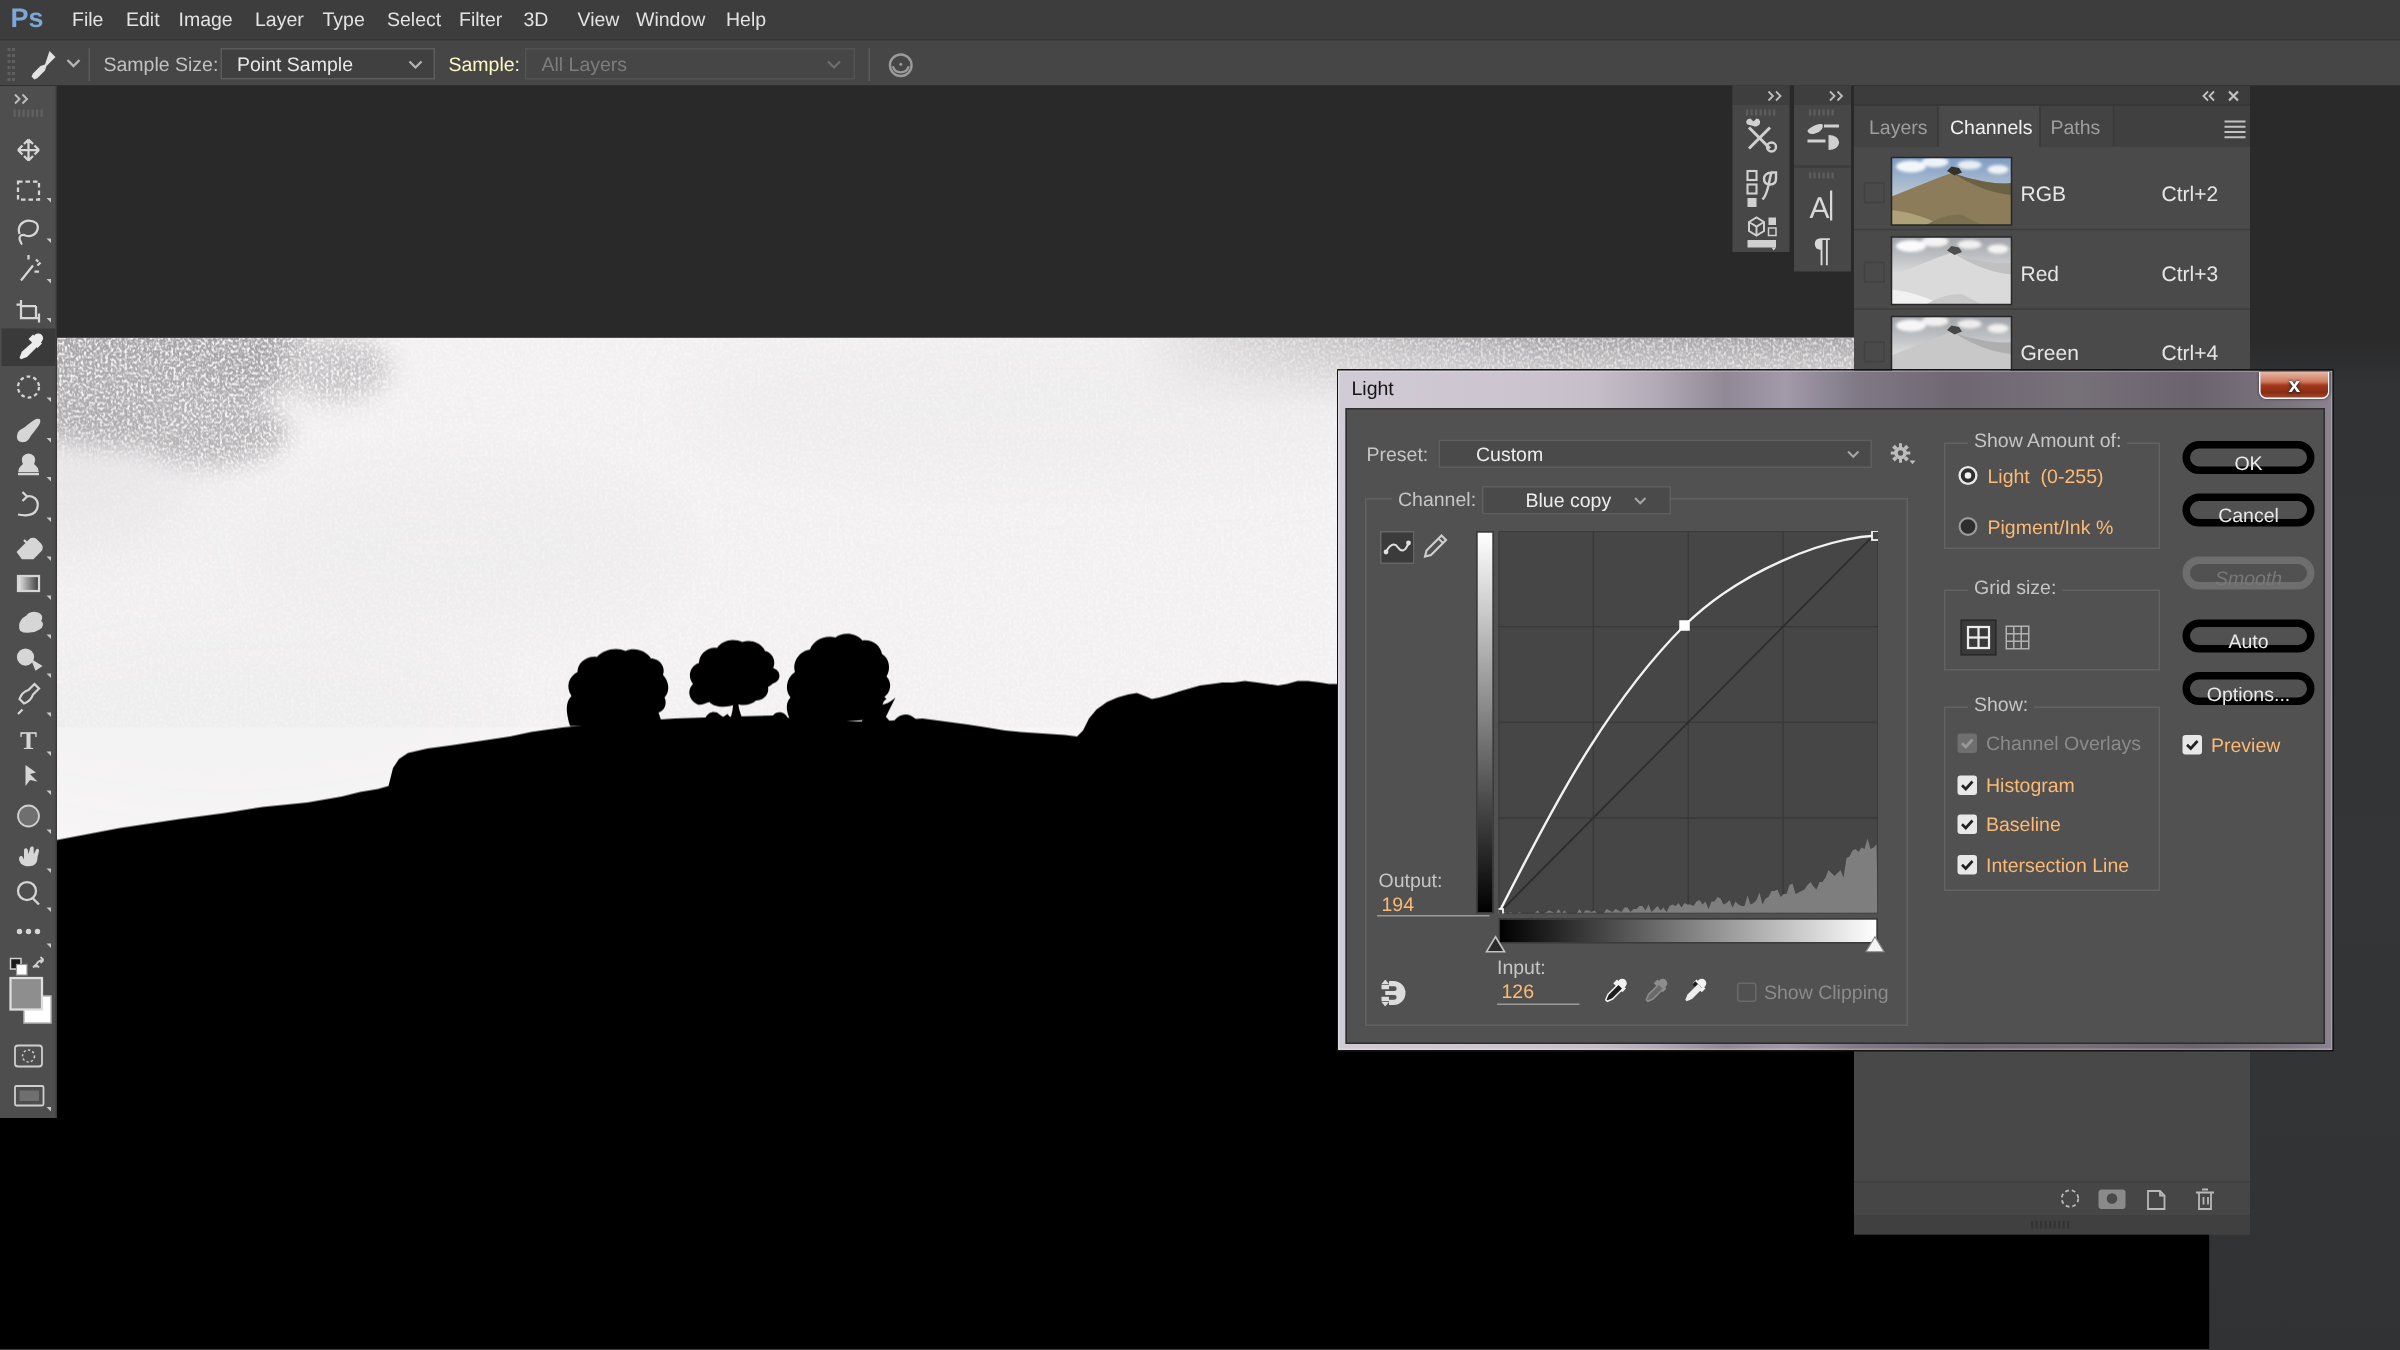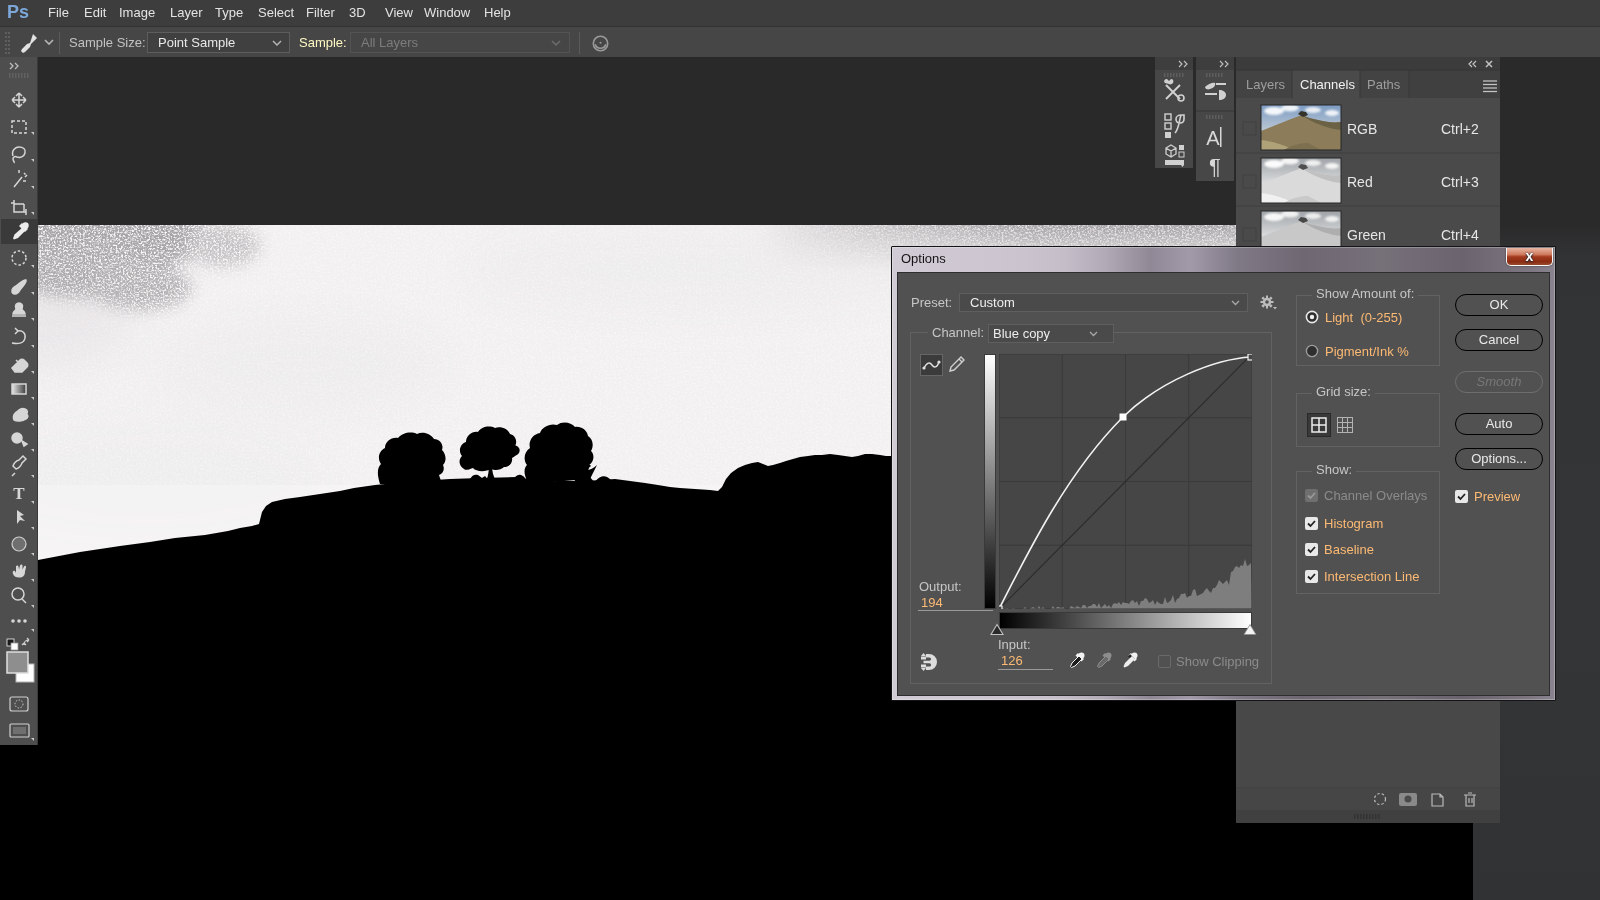--- a/index.html
+++ b/index.html
@@ -38,21 +38,21 @@
     border:1px solid #f8f8f8; border-top:none; border-radius:0 0 5px 5px;
     color:#fff; font-size:14px; font-weight:bold; text-align:center; line-height:16px;
     text-shadow:0 1px 2px #1a2030, 0 0 2px #2a3040; box-shadow:0 0 2px rgba(0,0,0,.6); }
   #dlgbody { position:absolute; left:5px; top:25px; width:653px; height:424px; background:#515151; border:1px solid #2e2e2e; }
   
   .lbl { position:absolute; color:#c6c6c6; font-size:13px; white-space:nowrap; }
   .val { position:absolute; color:#fdba74; font-size:13px; white-space:nowrap; }
   .dlgdd { position:absolute; background:#4a4a4a; border:1px solid #5f5f5f; color:#ededed; font-size:13px; }
   .gbox { position:absolute; border:1px solid #626262; }
   .gtitle { position:absolute; color:#c6c6c6; font-size:13px; background:#515151; padding:0 4px; white-space:nowrap; }
-  .pbtn { position:absolute; width:88px; height:22px; border:1px solid #000000; border-radius:11px;
+  .pbtn { position:absolute; width:88px; height:22px; border:5px solid #000000; border-radius:11px;
     color:#e9e9e9; font-size:13px; text-align:center; line-height:20px; }
   .pbtn.dis { border-color:#6e6e6e; color:#787878;font-style:italic; }
   .cb { position:absolute; width:13px; height:13px; background:#e8e8e8; border-radius:2px; }
   .cb svg { position:absolute; left:0; top:0; }
   .cb.dis { background:#6f6f6f; }
   .cbe { position:absolute; width:13px; height:13px; background:transparent; border:1px solid #6a6a6a; border-radius:2px; }
 </style>
 </head>
 <body>
 <div id="app">
@@ -512,25 +512,25 @@
           <rect x="130" y="757" width="1.5" height="5"></rect>
           <rect x="133" y="757" width="1.5" height="5"></rect>
           <rect x="136" y="757" width="1.5" height="5"></rect>
           <rect x="139" y="757" width="1.5" height="5"></rect>
           <rect x="142" y="757" width="1.5" height="5"></rect>
         </g>
     </svg>
   </div>
 
   <div id="dlg">
-    <div id="dlgtitle">Options</div>
+    <div id="dlgtitle">Light</div>
     <div id="dlgclose">x</div>
     <div id="dlgbody">
       <div class="lbl" style="left:13px; top:22px;">Preset:</div>
-      <div class="dlgdd" style="left:61px; top:20px; width:289px; height:19px; line-height:17px; padding-left:10px;">Custom</div>
+      <div class="dlgdd" style="left:61px; top:20px; width:289px; height:19px; line-height:17px; padding-left:24px;">Custom</div>
       <svg class="abs" style="left:333px; top:27px;" width="9" height="6" viewBox="0 0 9 6">
           <path d="M1 1 l3.5 3.5 3.5-3.5" stroke="#a8a8a8" stroke-width="1.3" fill="none"></path>
         </svg>
       <svg class="abs" style="left:362px; top:22px;" width="18" height="16" viewBox="0 0 18 16">
         <g fill="#bdbdbd">
             <circle cx="7" cy="7" r="4.2"></circle>
             <circle cx="7" cy="7" r="1.8" fill="#515151"></circle>
         <rect x="6" y="0.5" width="2" height="3"></rect>
             <rect x="6" y="10.5" width="2" height="3"></rect>
             <rect x="0.5" y="6" width="3" height="2"></rect>
@@ -538,21 +538,21 @@
         <rect x="2" y="2" width="2.5" height="2.5" transform="rotate(45 3.2 3.2)"></rect>
             <rect x="9.6" y="2" width="2.5" height="2.5" transform="rotate(45 10.8 3.2)"></rect>
             <rect x="2" y="9.6" width="2.5" height="2.5" transform="rotate(45 3.2 10.8)"></rect>
             <rect x="9.6" y="9.6" width="2.5" height="2.5" transform="rotate(45 10.8 10.8)"></rect>
         <path d="M13 12 l4 0 -2 2.5 z"></path>
           </g>
       </svg>
 
       <div class="gbox" style="left:12px; top:59px; width:362px; height:352px;"></div>
       <div class="gtitle" style="left:30px; top:52px;">Channel:</div>
-      <div class="dlgdd" style="left:90px; top:51px; width:126px; height:19px; line-height:17px; padding-left:4px;">Blue copy</div>
+      <div class="dlgdd" style="left:90px; top:51px; width:126px; height:19px; line-height:17px; padding-left:28px;">Blue copy</div>
       <svg class="abs" style="left:191px; top:58px;" width="9" height="6" viewBox="0 0 9 6">
           <path d="M1 1 l3.5 3.5 3.5-3.5" stroke="#a8a8a8" stroke-width="1.3" fill="none"></path>
         </svg>
 
       <div class="abs" style="left:22px; top:81px; width:23px; height:22px; background:#3b3b3b; border:1px solid #666;">
         <svg width="21" height="20" viewBox="0 0 21 20">
             <path d="M3 13 c3-6 6-6 8-3 c2 3 5 3 7-3" stroke="#e0e0e0" stroke-width="1.4" fill="none"></path>
             <circle cx="3" cy="13" r="1.6" fill="#e0e0e0"></circle>
             <circle cx="18" cy="7" r="1.6" fill="#e0e0e0"></circle>
           </svg>

